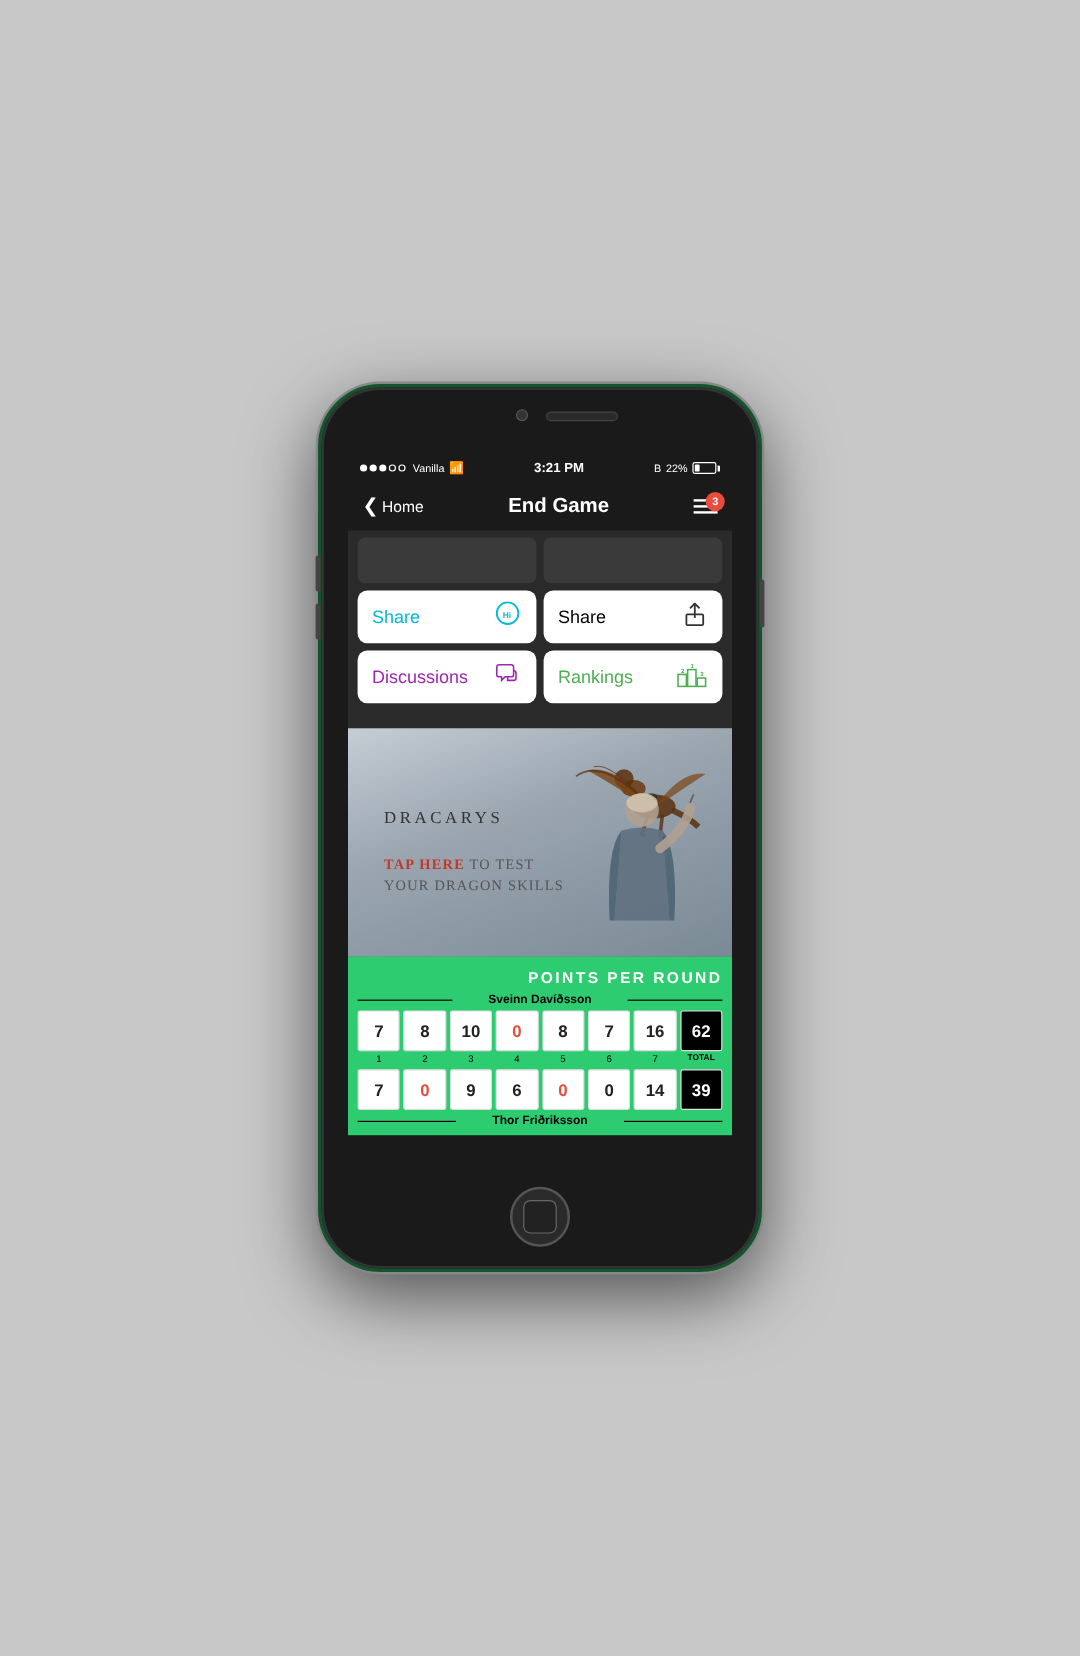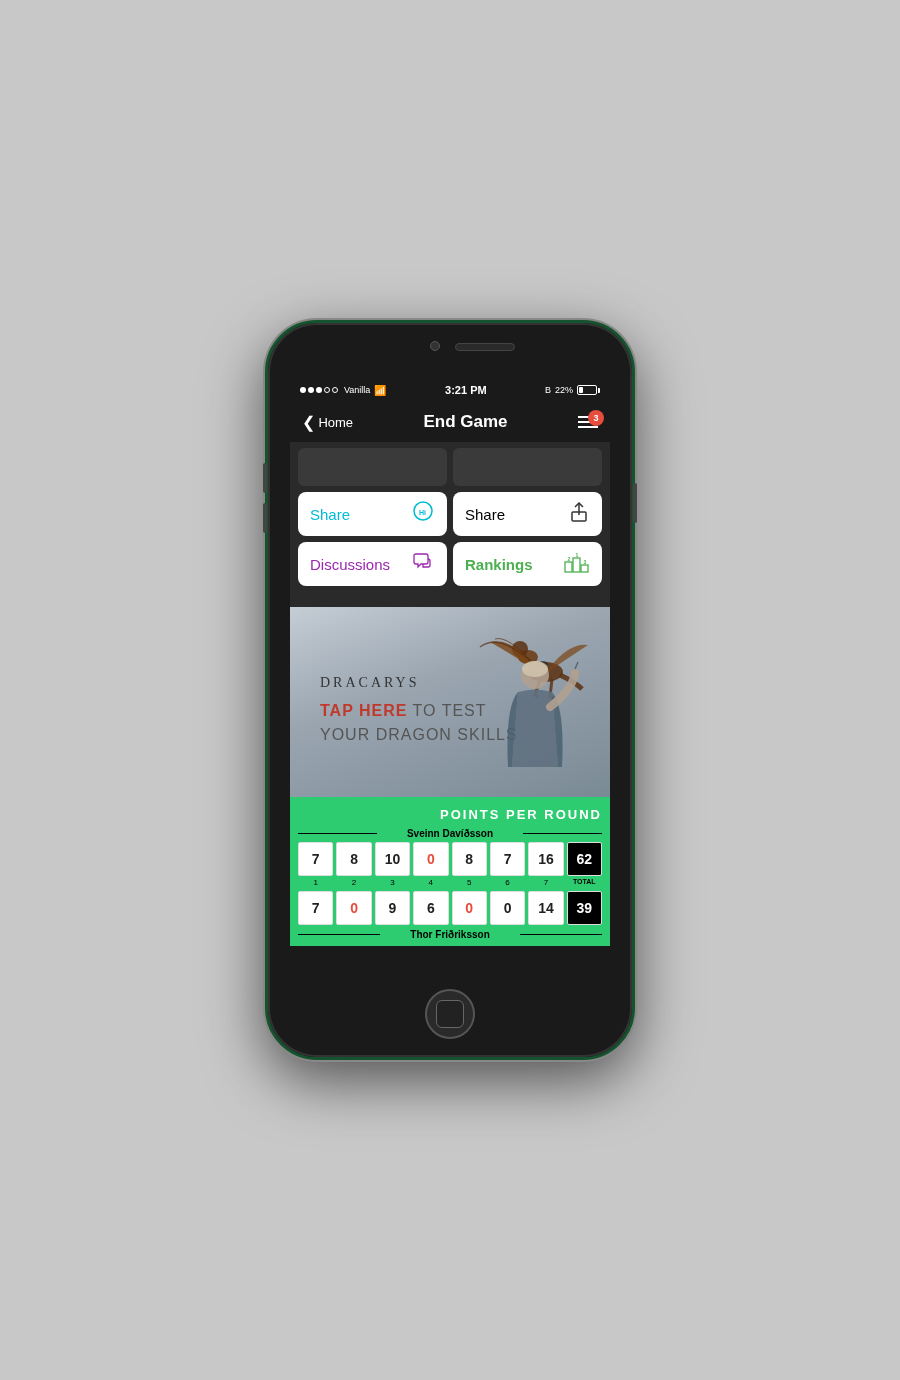--- a/index.html
+++ b/index.html
@@ -217,21 +217,21 @@
       display: flex;
       align-items: center;
       justify-content: space-between;
       padding: 0 12px;
       cursor: pointer;
       border: none;
     }
     .action-btn.chat-btn .btn-label { color: #00bcd4; font-size: 15px; font-weight: 500; }
     .action-btn.share-btn .btn-label { color: #000000; font-size: 15px; font-weight: 500; }
     .action-btn.discussions-btn .btn-label { color: #9c27b0; font-size: 15px; font-weight: 500; }
-    .action-btn.rankings-btn .btn-label { color: #4caf50; font-size: 15px; font-weight: 700; }
+    .action-btn.rankings-btn .btn-label { color: #4caf50; font-size: 15px; font-weight: 400; }
 
     
     .top-row-placeholder {
       display: flex; gap: 6px; margin-bottom: 6px;
     }
     .placeholder-btn {
       flex: 1; height: 38px; background: #3a3a3a; border-radius: 6px;
     }
 
     
@@ -250,25 +250,26 @@
       position: absolute;
       top: 68px; left: 30px;
       font-size: 14px;
       font-family: Georgia, serif;
       color: #333;
       letter-spacing: 3px;
     }
     .banner-tap-text {
       position: absolute;
       bottom: 50px; left: 30px;
-      font-size: 16px;
+      font-size: 12px;
       color: #555;
       letter-spacing: 1px;
       line-height: 1.5;
       text-transform: uppercase;
+      font-family: Liberation Serif, serif;
     }
     .banner-tap-here {
       color: #c0392b;
       font-weight: 700;
     }
     
     .dragon-silhouette {
       position: absolute;
       top: 10px; right: 20px;
       width: 120px; height: 90px;

